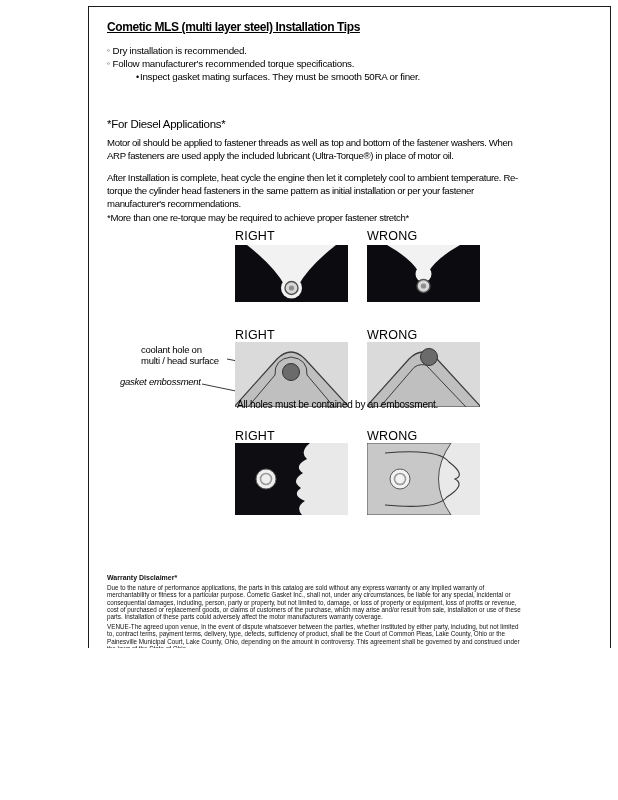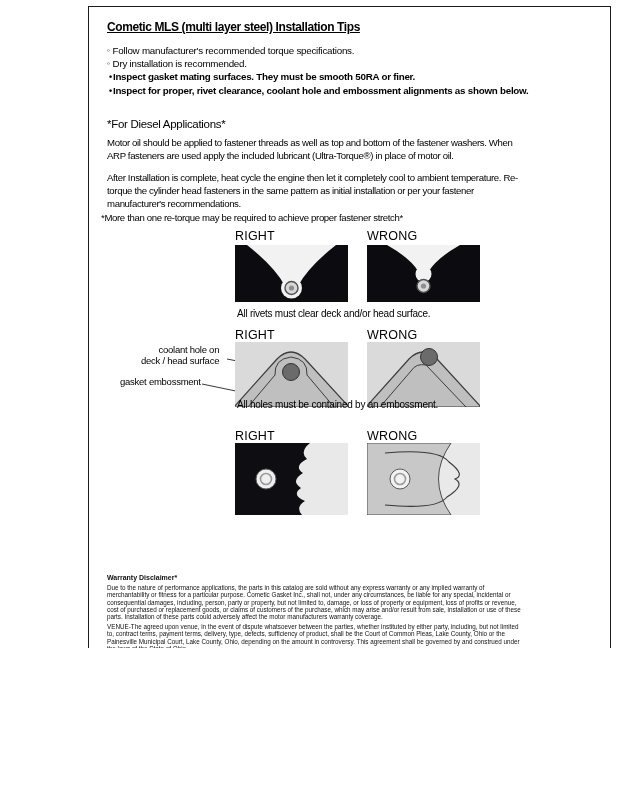--- a/index.html
+++ b/index.html
@@ -1,27 +1,27 @@
 <!DOCTYPE html>
 <html><head>
 <meta charset="utf-8">
 <style>
   html,body{margin:0;padding:0;background:#ffffff;}
   .page{position:relative;width:618px;height:648px;background:#fff;font-family:"Liberation Sans",sans-serif;color:#000;overflow:hidden;}
   .frame{position:absolute;left:88px;top:6px;width:523px;height:786px;border:1px solid #1c1c1c;box-sizing:border-box;}
   .title{position:absolute;left:107px;top:20px;font-size:12px;font-weight:bold;letter-spacing:-0.4px;text-decoration:underline;white-space:nowrap;}
   .tips{position:absolute;left:107px;top:44px;font-size:9.8px;line-height:13px;letter-spacing:-0.25px;white-space:nowrap;}
   .tip .m1{display:inline-block;font-size:8px;vertical-align:1px;margin-right:3px;}
-  .tip.sub{margin-left:2px;font-weight:bold;}
+  .tip.sub{margin-left:29px;}
   .tip.sub .m2{font-size:9px;margin-right:1px;}
   .diesel-heading{position:absolute;left:107px;top:118px;font-size:11.5px;font-weight:normal;letter-spacing:-0.3px;white-space:nowrap;}
   .para{position:absolute;left:107px;width:418px;font-size:9.6px;line-height:13px;letter-spacing:-0.35px;}
   .p1{top:136px;}
   .p2{top:171px;}
-  .note{position:absolute;left:101px;top:212px;font-size:9.6px;letter-spacing:-0.35px;white-space:nowrap;}
+  .note{position:absolute;left:107px;top:212px;font-size:9.6px;letter-spacing:-0.35px;white-space:nowrap;}
   .col-label{position:absolute;width:113px;text-align:left;font-size:12.5px;letter-spacing:0.2px;}
   .fig{position:absolute;display:block;}
   .caption{position:absolute;font-size:10px;letter-spacing:-0.25px;line-height:13px;}
   .nowrap{white-space:nowrap;}
   .ann{position:absolute;font-size:9.5px;line-height:10.5px;letter-spacing:-0.25px;white-space:nowrap;}
   .connector{position:absolute;left:105px;top:340px;}
   .warranty{position:absolute;left:107px;top:574px;width:414px;font-size:6.3px;line-height:7.2px;color:#111;}
   .warranty .whead{font-size:7px;font-weight:bold;margin:0 0 3px 0;}
   .warranty p{margin:0 0 3px 0;}
   .warranty p.tight{margin:0;}
@@ -30,24 +30,23 @@
 </head>
 <body>
 
 <div class="page">
 
   <div class="frame"></div>
 
   <div class="title">Cometic MLS (multi layer steel) Installation Tips</div>
 
   <div class="tips">
+    <div class="tip"><span class="m1">◦</span><span>Dry installation is recommended.</span></div>
     <div class="tip"><span class="m1">◦</span><span>Follow manufacturer's recommended torque specifications.</span></div>
-    <div class="tip"><span class="m1">◦</span><span>Dry installation is recommended.</span></div>
     <div class="tip sub"><span class="m2">•</span><span>Inspect gasket mating surfaces.  They must be smooth 50RA or finer.</span></div>
-    <div class="tip sub"><span class="m2">•</span><span>Inspect for proper, rivet clearance, coolant hole and embossment alignments as shown below.</span></div>
   </div>
 
   <div class="diesel-heading">*For Diesel Applications*</div>
   <div class="para p1">Motor oil should be applied to fastener threads as well as top and bottom of the fastener washers. When ARP fasteners are used apply the included lubricant (Ultra-Torque®) in place of motor oil.</div>
   <div class="para p2">After Installation is complete, heat cycle the engine then let it completely cool to ambient temperature. Re-torque the cylinder head fasteners in the same pattern as initial installation or per your fastener manufacturer's recommendations.</div>
   <div class="note">*More than one re-torque may be required to achieve proper fastener stretch*</div>
 
   <div class="col-label" style="left:235px;top:229px;">RIGHT</div>
   <div class="col-label" style="left:367px;top:229px;">WRONG</div>
 
@@ -59,30 +58,29 @@
     <circle cx="56.5" cy="43" r="2.6" fill="#8e8e8e"></circle>
   </svg>
   <svg class="fig" style="left:367px;top:245px;" width="113" height="57" viewBox="0 0 113 57">
     <rect width="113" height="57" fill="#0b0b10"></rect>
     <path d="M20,0 Q43,13 51,26 L62,26 Q70,13 93,0 Z" fill="#f2f2f2"></path>
     <circle cx="56.5" cy="29" r="8" fill="#f2f2f2"></circle>
     <circle cx="56.5" cy="41" r="6.5" fill="#d8d8d8" stroke="#505050" stroke-width="1.4"></circle>
     <circle cx="56.5" cy="41" r="2.6" fill="#8e8e8e"></circle>
   </svg>
 
-  <div class="caption nowrap" style="left:237px;top:307px;">All rivets must clear deck and/or head surface.</div>
 
   <div class="col-label" style="left:235px;top:328px;">RIGHT</div>
   <div class="col-label" style="left:367px;top:328px;">WRONG</div>
 
-  <div class="ann" style="left:141px;top:345px;text-align:right;">
+  <div class="ann" style="left:141px;top:345px;">
     <div>coolant hole on</div>
-    <div>deck / head surface</div>
+    <div>multi / head surface</div>
   </div>
-  <div class="ann" style="left:120px;top:377px;">gasket embossment</div>
+  <div class="ann" style="left:120px;top:377px;font-style:italic;">gasket embossment</div>
 
   <svg class="connector" width="190" height="70" viewBox="0 0 190 70">
     <line x1="122" y1="19" x2="178" y2="30" stroke="#222" stroke-width="0.9"></line>
     <line x1="97" y1="44" x2="150" y2="55" stroke="#222" stroke-width="0.9"></line>
   </svg>
 
   <svg class="fig" style="left:235px;top:342px;" width="113" height="65" viewBox="0 0 113 65">
     <rect width="113" height="65" fill="#dadada"></rect>
     <path d="M-1,65 L42,17 Q56,3 70,17 L114,65 Z" fill="#bfbfbf" stroke="#3c3c3c" stroke-width="1.2"></path>
     <path d="M13,65 L40,33 Q39,17 56,15 Q73,17 72,33 L99,65" fill="none" stroke="#3c3c3c" stroke-width="1"></path>

